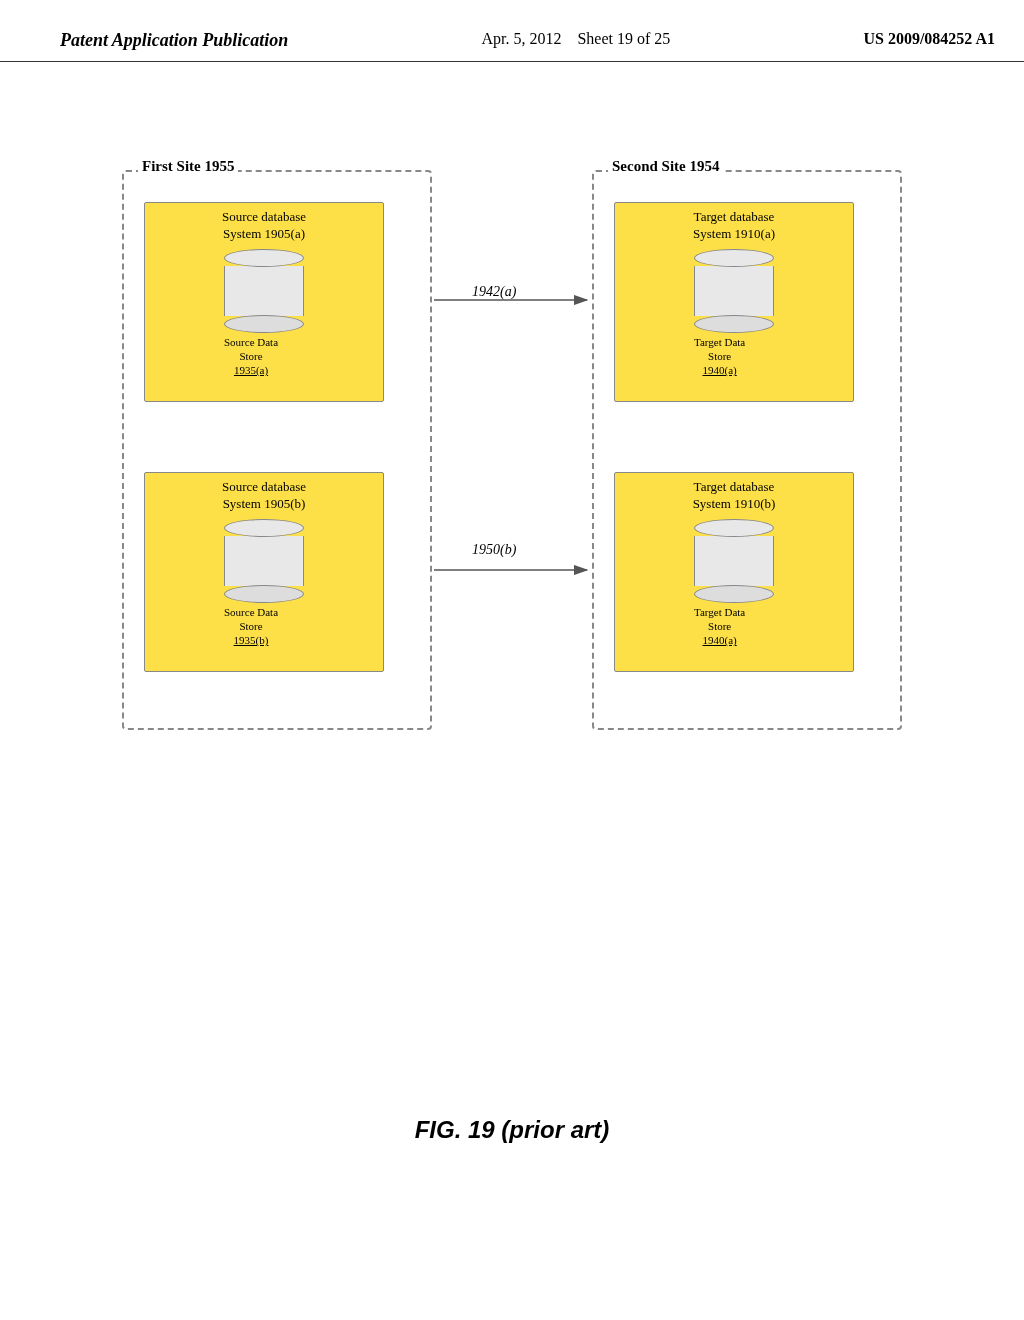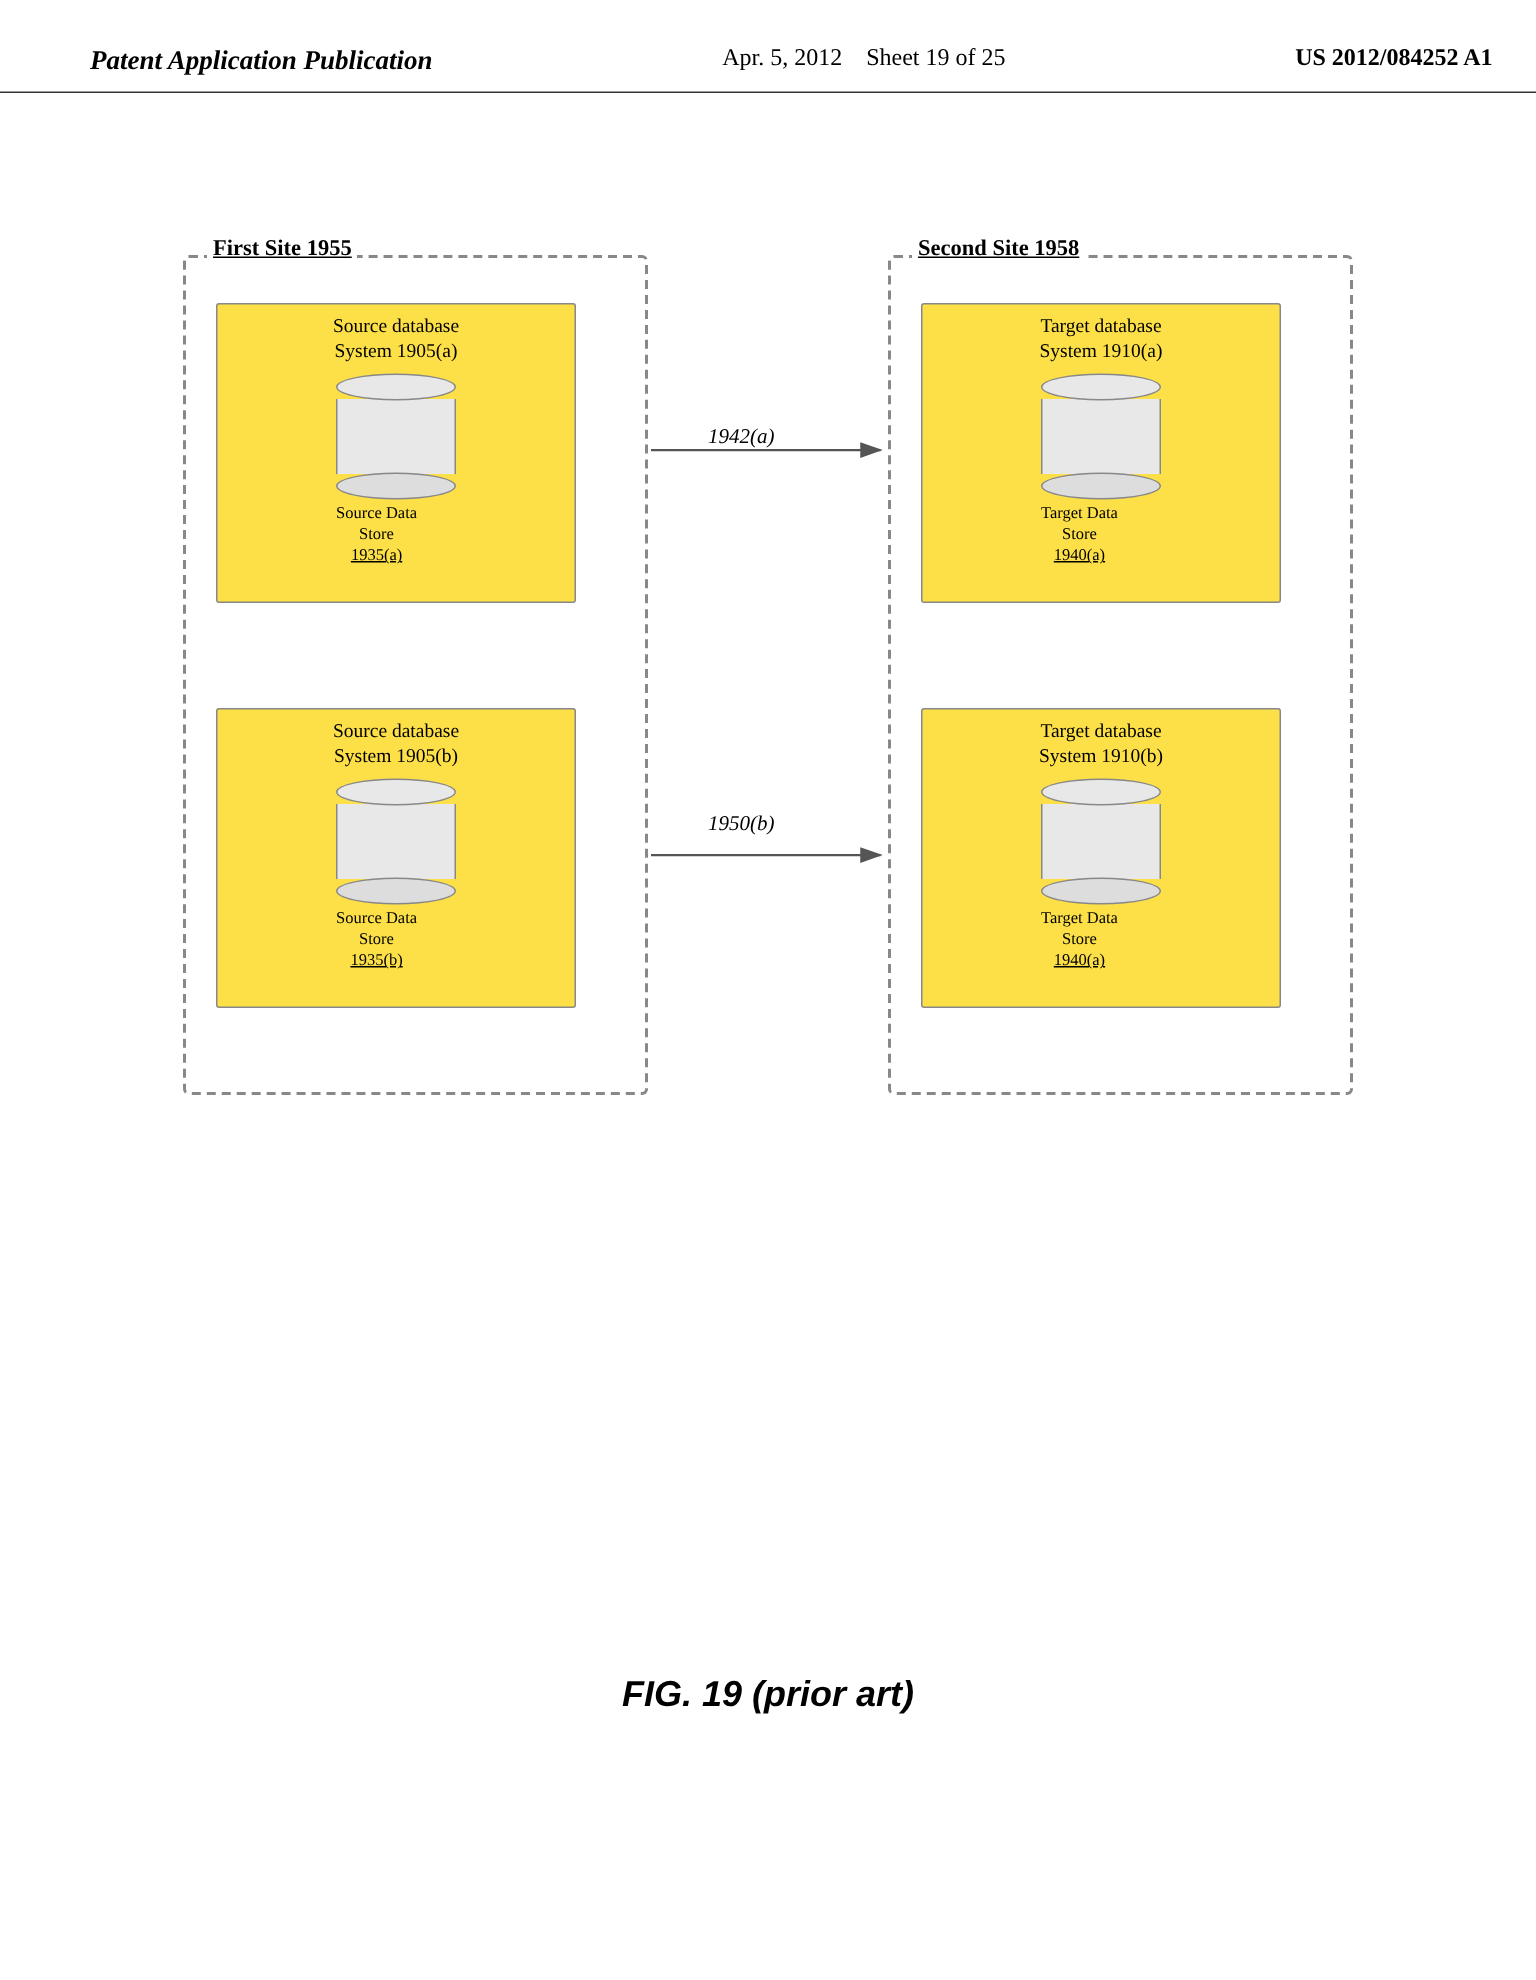--- a/index.html
+++ b/index.html
@@ -67,21 +67,20 @@
     }
 
     .site-label {
       position: absolute;
       top: -14px;
       left: 14px;
       background: #fff;
       padding: 0 4px;
       font-size: 15px;
       font-weight: bold;
-      text-decoration: underline;
     }
 
     
     .db-system-box {
       position: absolute;
       border: 1px solid #888;
       border-radius: 2px;
       background: #fde047;
     }
 
@@ -184,21 +183,21 @@
   </style>
 </head>
 <body>
 
 <div class="header">
   <div class="header-left">Patent Application Publication</div>
   <div class="header-center">
     <span>Apr. 5, 2012</span>&nbsp;&nbsp;&nbsp;
     <span>Sheet 19 of 25</span>
   </div>
-  <div class="header-right">US 2012/084252 A1</div>
+  <div class="header-right">US 2009/084252 A1</div>
 </div>
 
 <div class="diagram-area">
 
   <div class="outer-box first-site-box">
     <div class="site-label">First Site 1955</div>
 
     <div class="db-system-box" style="left:20px; top:30px; width:240px; height:200px;">
       <div class="db-system-label">
         Source database<br>System 1905(a)
@@ -226,21 +225,21 @@
           <div class="cylinder-bottom"></div>
         </div>
         <div class="cylinder-label">
           Source Data<br>Store<br><u>1935(b)</u>
         </div>
       </div>
     </div>
   </div>
 
   <div class="outer-box second-site-box">
-    <div class="site-label">Second Site 1958</div>
+    <div class="site-label">Second Site 1954</div>
 
     <div class="db-system-box" style="left:20px; top:30px; width:240px; height:200px;">
       <div class="db-system-label">
         Target database<br>System 1910(a)
       </div>
       <div class="cylinder-container">
         <div class="cylinder">
           <div class="cylinder-top"></div>
           <div class="cylinder-body"></div>
           <div class="cylinder-bottom"></div>

